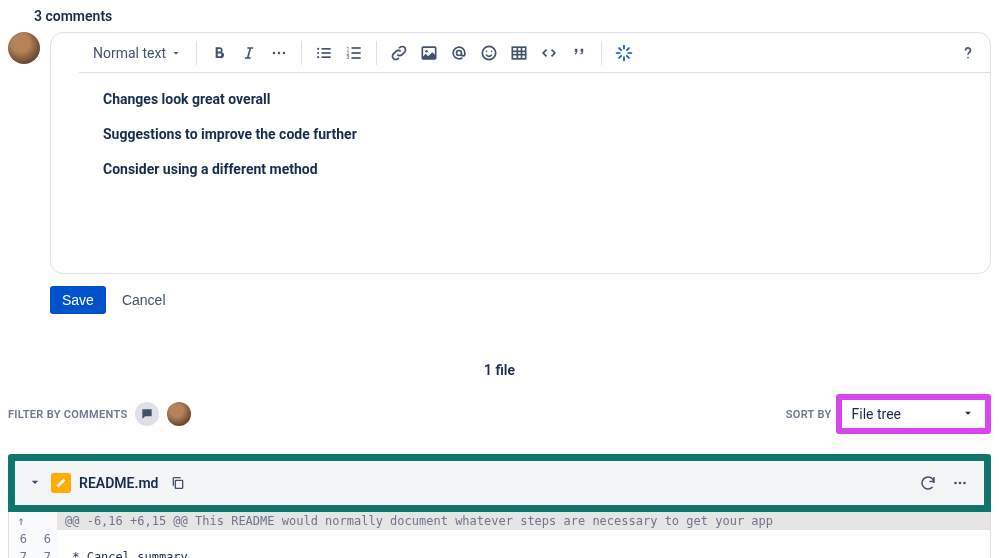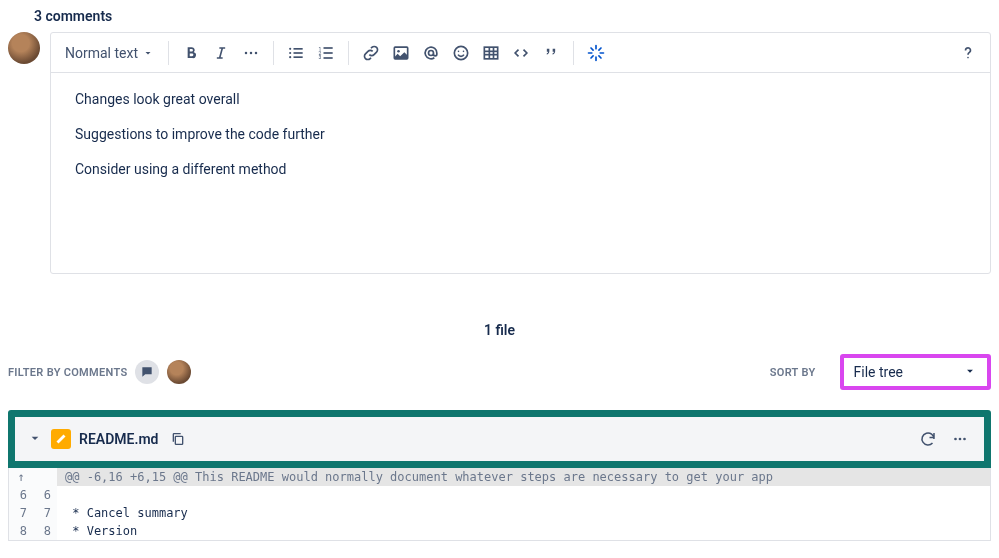--- a/index.html
+++ b/index.html
@@ -2,42 +2,42 @@
 <html><head>
 <meta charset="utf-8">
 <style>
 * { box-sizing: border-box; margin: 0; padding: 0; }
 body { font-family: -apple-system, BlinkMacSystemFont, "Segoe UI", Roboto, sans-serif; font-size: 14px; color: #172B4D; background: #fff; width: 999px; }
 .container { padding: 8px 8px 0 8px; }
 .comments-header { font-size: 14px; font-weight: 600; margin-bottom: 8px; margin-left: 26px; }
 .comment-row { display: flex; gap: 10px; }
 .avatar { width: 32px; height: 32px; border-radius: 50%; background: radial-gradient(circle at 40% 35%, #b5835a 30%, #6b4a33 70%); flex-shrink: 0; }
 .avatar.small { width: 24px; height: 24px; }
-.editor { flex: 1; border: 1px solid #dfe1e6; border-radius: 3px; background: #fff; }
+.editor { flex: 1; border: 1px solid #dfe1e6; border-radius: 13px; background: #fff; padding-left: 28px; }
 .toolbar { display: flex; align-items: center; height: 40px; padding: 0 8px; border-bottom: 1px solid #dfe1e6; gap: 2px; }
 .tb-sep { width: 1px; height: 24px; background: #dfe1e6; margin: 0 6px; }
 .text-style { display: flex; align-items: center; gap: 4px; padding: 4px 6px; border-radius: 3px; cursor: pointer; font-size: 14px; color: #42526E; }
 .tb-btn { width: 28px; height: 28px; display: flex; align-items: center; justify-content: center; border-radius: 3px; color: #42526E; cursor: pointer; }
 .tb-btn svg { width: 20px; height: 20px; }
 .tb-btn.ai svg { color: #0052CC; }
-.editor-body { padding: 16px 24px; min-height: 200px; }
+.editor-body { padding: 16px 24px; min-height: 200px; font-weight: bold; }
 .editor-body p { margin-bottom: 14px; font-size: 14px; line-height: 1.5; color: #172B4D; }
 .editor-body p:last-child { position: relative; display: inline-block; }
 .cursor-line::after { content: ""; position: absolute; right: -1px; top: 1px; bottom: 1px; width: 1px; background: #172B4D; }
 .help-btn { margin-left: auto; }
 .actions { display: flex; gap: 4px; margin-top: 12px; margin-left: 42px; }
 .btn { padding: 6px 12px; border-radius: 3px; font-size: 14px; border: none; cursor: pointer; }
 .btn-primary { background: #0052CC; color: #fff; font-weight: 500; }
 .btn-subtle { background: transparent; color: #42526E; }
 .file-count { font-weight: 600; margin: 48px 0 16px 0; font-size: 14px; text-align: center; }
 .filters { display: flex; align-items: center; gap: 8px; margin-bottom: 20px; }
 .filter-label { font-size: 11px; font-weight: 600; color: #6B778C; letter-spacing: 0.3px; }
 .filter-icon-btn { width: 24px; height: 24px; border-radius: 50%; background: #dfe1e6; display: flex; align-items: center; justify-content: center; color: #42526E; cursor: pointer; }
-.sort-group { margin-left: auto; display: flex; align-items: center; gap: 24px; }
-.sort-select { border: 4px solid #d946ef; border-radius: 3px; padding: 6px 10px; display: flex; align-items: flex-start; gap: 60px; cursor: pointer; font-size: 14px; color: #172B4D; }
+.sort-group { margin-left: auto; display: flex; align-items: center; gap: 4px; }
+.sort-select { border: 6px solid #d946ef; border-radius: 3px; padding: 6px 10px; display: flex; align-items: flex-start; gap: 60px; cursor: pointer; font-size: 14px; color: #172B4D; }
 .file-header { display: flex; align-items: center; gap: 8px; padding: 10px 12px; background: #f4f5f7; border: 7px solid #0f766e; border-radius: 3px 3px 0 0; }
 .chev { cursor: pointer; color: #42526E; }
 .file-icon { width: 20px; height: 20px; border-radius: 3px; background: #FFAB00; display: flex; align-items: center; justify-content: center; }
 .file-name { font-weight: 600; font-size: 14px; }
 .copy-btn { width: 24px; height: 24px; display: flex; align-items: center; justify-content: center; cursor: pointer; color: #42526E; border-radius: 3px; }
 .file-actions { margin-left: auto; display: flex; gap: 8px; align-items: center; }
 .diff { border: 1px solid #dfe1e6; border-top: none; font-family: "SFMono-Regular", Consolas, monospace; font-size: 12px; }
 .diff-row { display: flex; }
 .line-num { width: 24px; text-align: right; padding: 2px 6px 2px 2px; color: #6B778C; background: #fafbfc; flex-shrink: 0; }
 .hunk { background: #e5e5e5; color: #6B778C; padding: 2px 8px; flex: 1; }
@@ -158,20 +158,24 @@
           </div>
       </div>
       <div class="editor-body">
         <p>Changes look great overall</p>
         <p>Suggestions to improve the code further</p>
         <p>Consider using a different method</p>
       </div>
     </div>
   </div>
 
+  <div class="actions">
+    <button class="btn btn-primary">Save</button>
+    <button class="btn btn-subtle">Cancel</button>
+  </div>
 
   <div class="file-count">1 file</div>
 
   <div class="filters">
     <span class="filter-label">FILTER BY COMMENTS</span>
     <div class="filter-icon-btn">
       <svg width="14" height="14" viewBox="0 0 24 24">
           <path fill="currentColor" d="M4 4h16v12H9l-5 4V4z"></path>
         </svg>
     </div>

